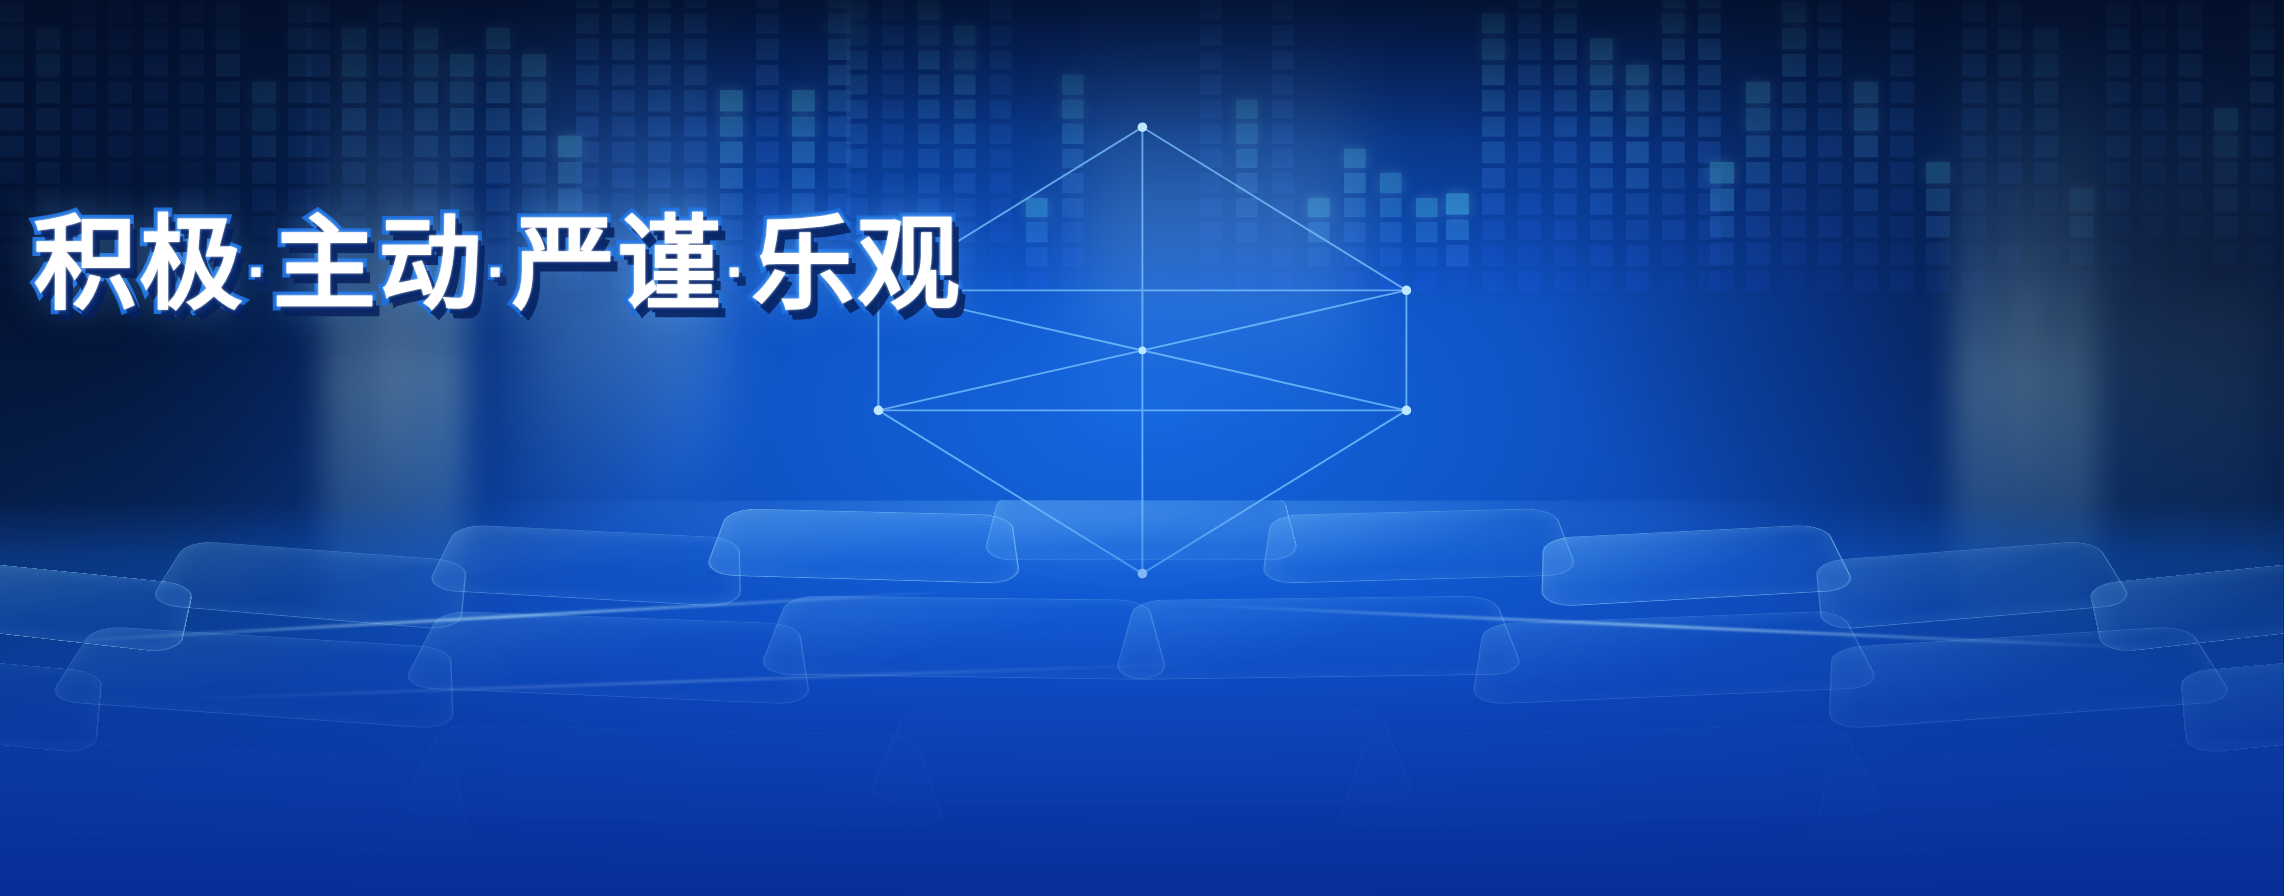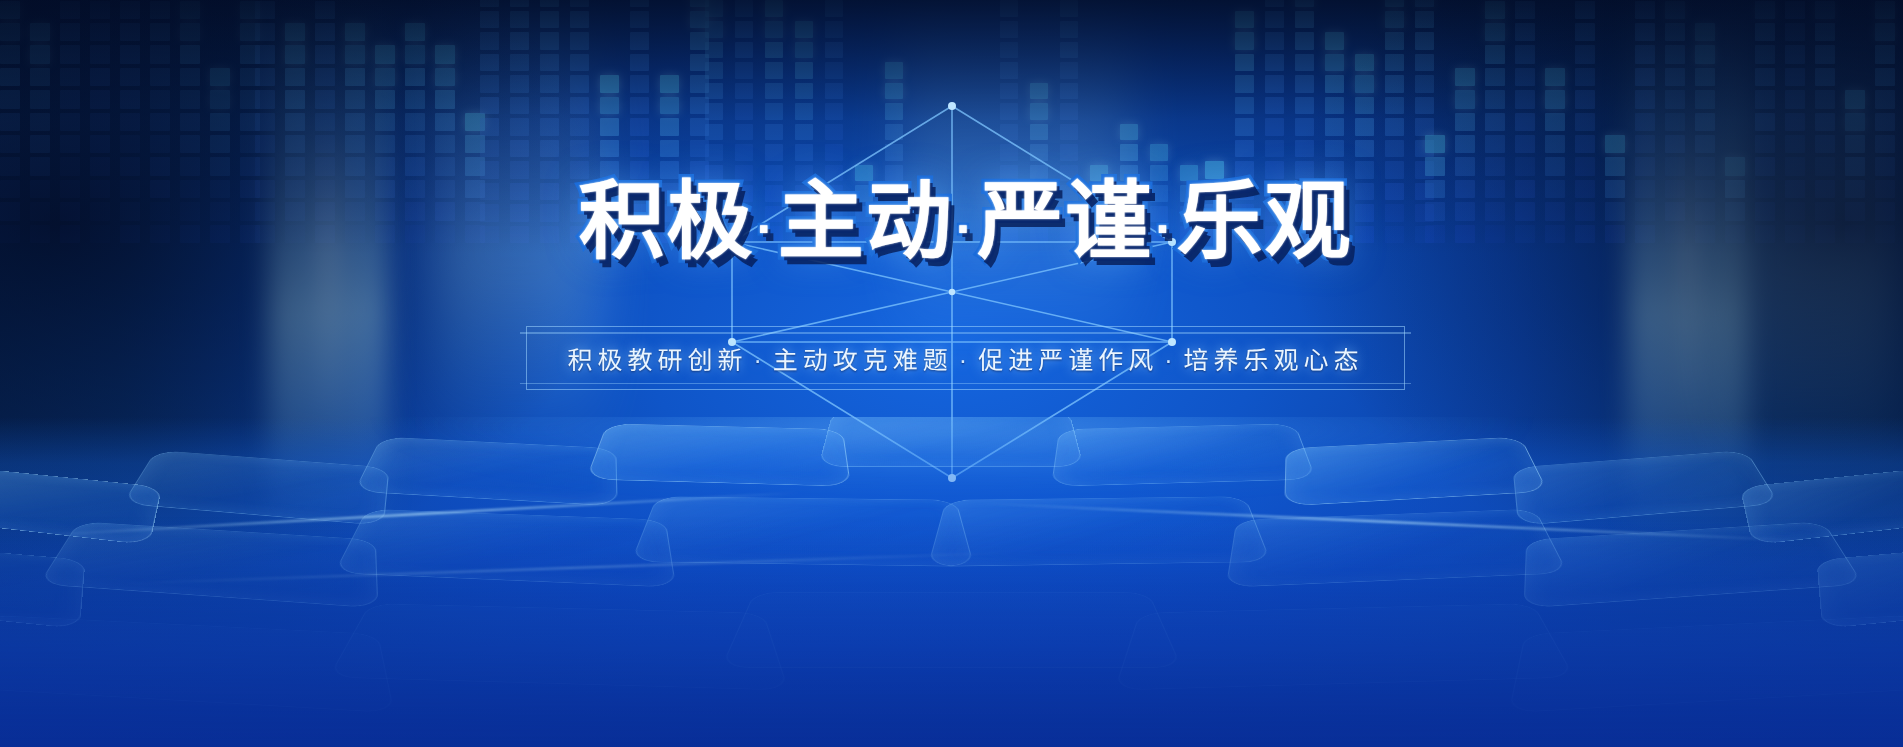--- a/index.html
+++ b/index.html
@@ -80,21 +80,21 @@
     position:absolute; height:2px;
     background:linear-gradient(90deg, rgba(170,225,255,0), rgba(190,235,255,.75), rgba(170,225,255,0));
     filter:blur(1px);
   }
   .floorhaze{
     position:absolute; left:0; right:0; bottom:0; height:230px;
     background:linear-gradient(180deg, rgba(10,60,180,0), rgba(9,52,165,.55) 55%, rgba(8,44,150,.85));
   }
 
   
-  .content{ position:absolute; inset:0; display:flex; flex-direction:column; align-items:center;margin-left:28px; }
+  .content{ position:absolute; inset:0; display:flex; flex-direction:column; align-items:flex-start;margin-left:28px; }
 
   .title-main{
     margin-top:178px;
     font-size:86px;
     font-weight:700;
     letter-spacing:2px;
     line-height:1;
     color:#ffffff;
     white-space:nowrap;
     -webkit-text-stroke:7px #1667d8;
@@ -960,20 +960,15 @@
     <div class="floorhaze"></div>
   </div>
 
   <div class="content">
 
     <div class="title-main">
       <span>积极</span><span class="dot">·</span><span>主动</span><span class="dot">·</span><span>严谨</span><span class="dot">·</span><span>乐观</span>
     </div>
 
 
-    <div class="tagline-box">
-      <div class="tagline">
-        <span>积极教研创新</span><span class="sep">·</span><span>主动攻克难题</span><span class="sep">·</span><span>促进严谨作风</span><span class="sep">·</span><span>培养乐观心态</span>
-      </div>
-    </div>
 
   </div>
 </div>
 
 </body></html>

